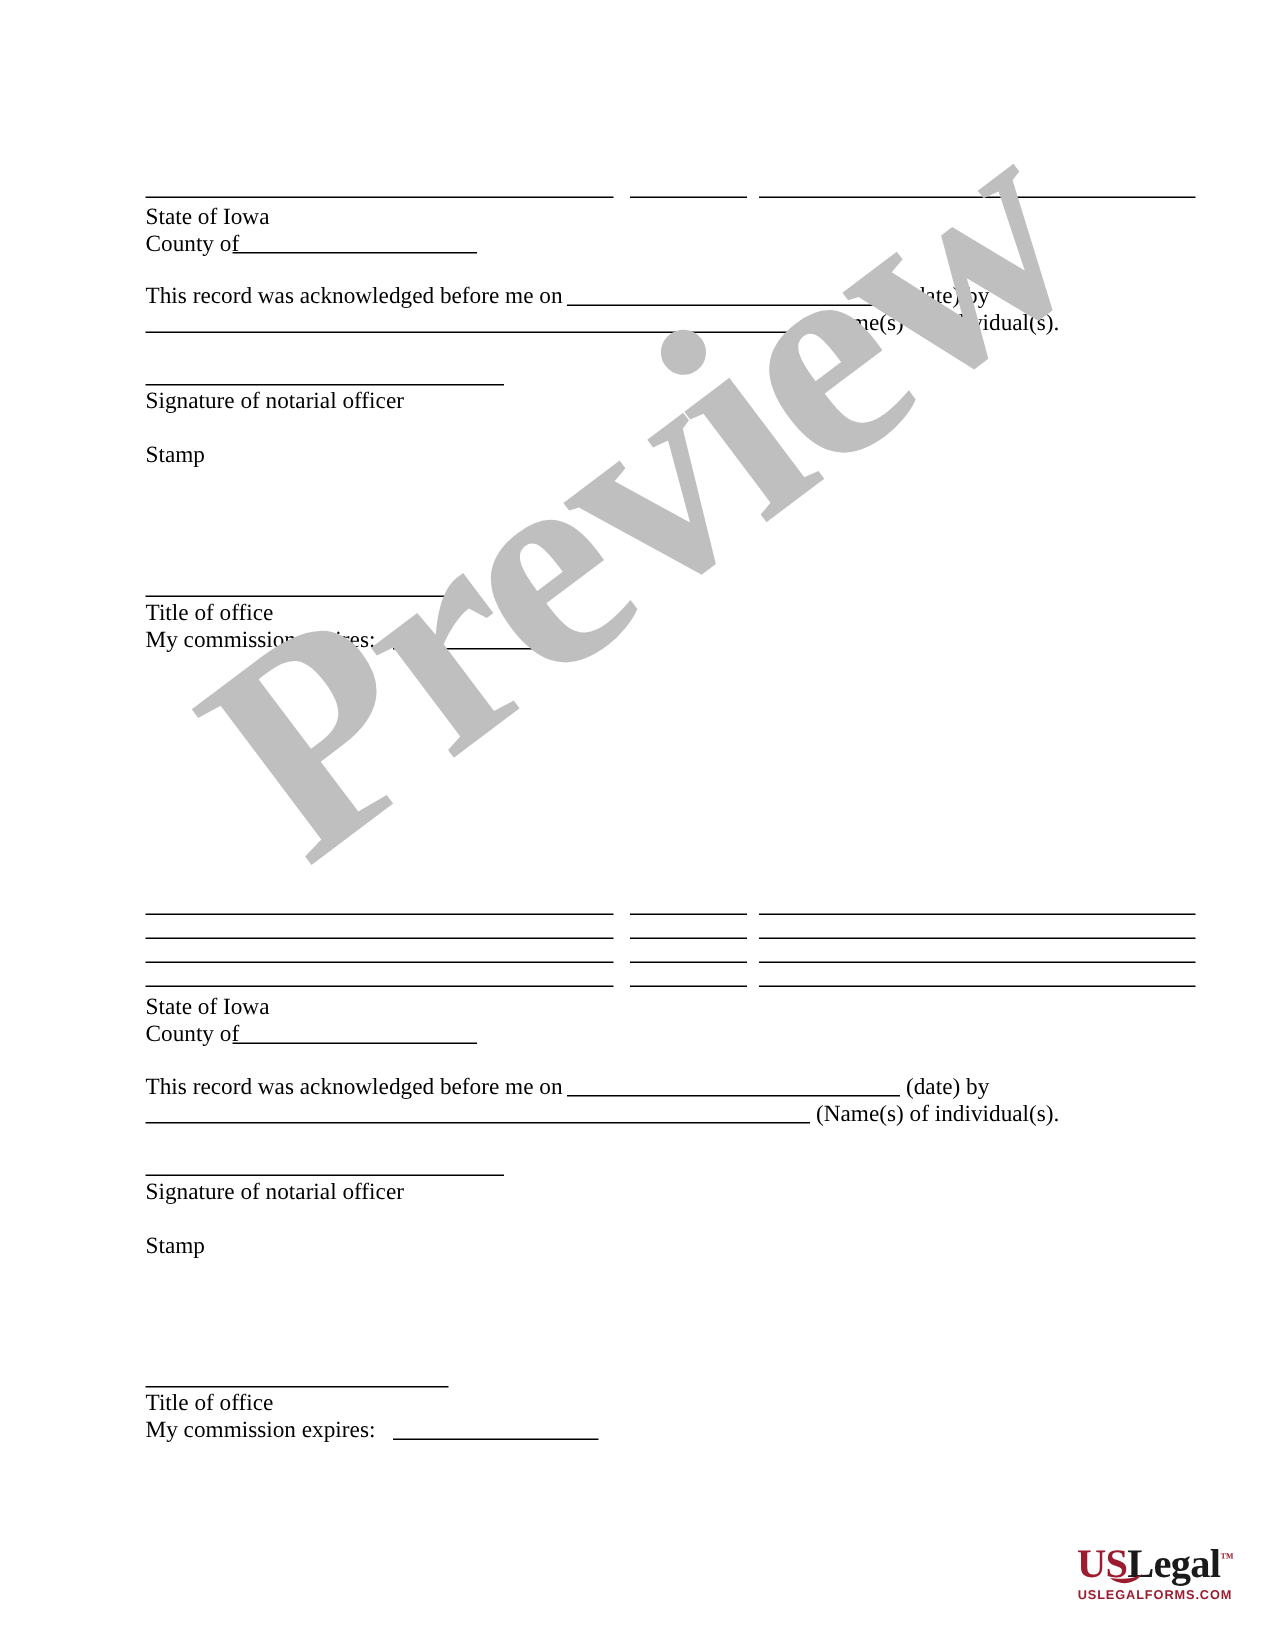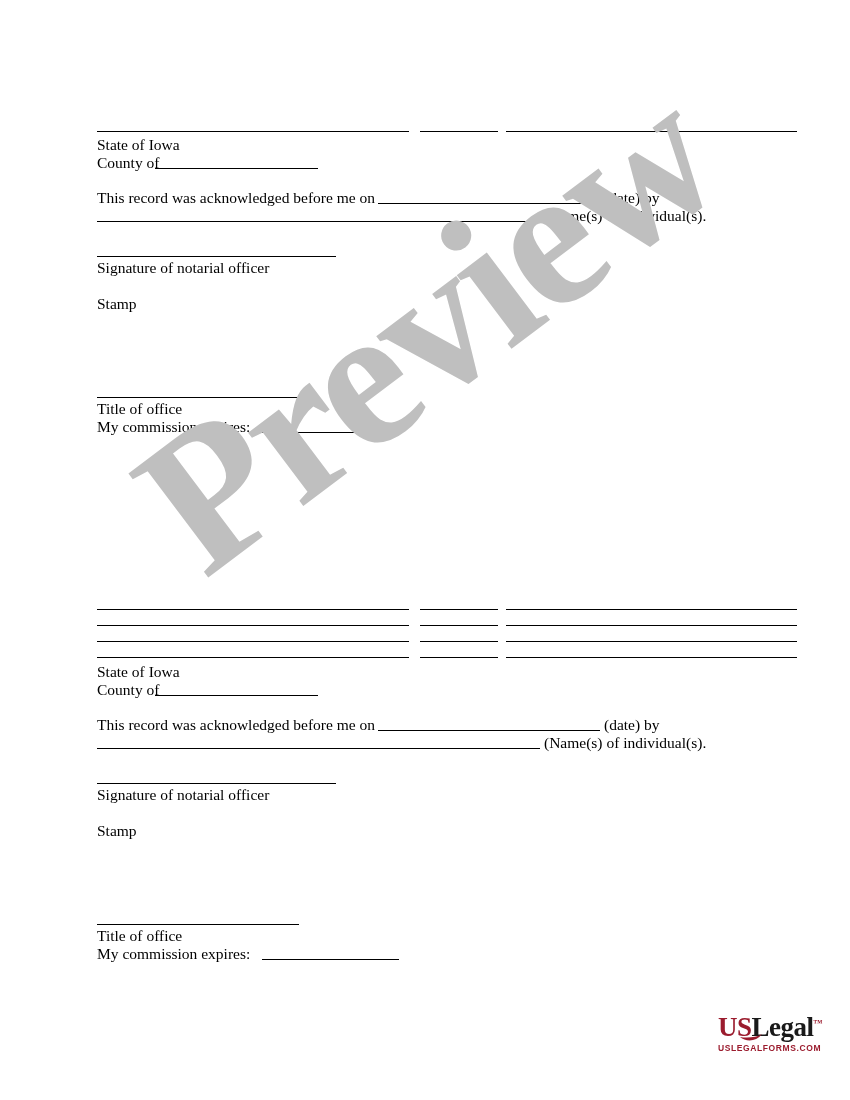--- a/index.html
+++ b/index.html
@@ -62,22 +62,22 @@
     letter-spacing: -4px;
     transform: rotate(-37deg);
     transform-origin: left top;
     white-space: nowrap;
   }
 
   
   .logo {
     position: absolute;
     right: 28px;
-    bottom: 47px;
-    text-align: left;
+    bottom: 32px;
+    text-align: center;
   }
   .logo .logo-main {
     font-family: "Liberation Serif", "DejaVu Serif", serif;
     font-size: 27px;
     font-weight: bold;
     letter-spacing: -0.5px;
     line-height: 28px;
     white-space: nowrap;
   }
   .logo .us { color: #9b1c2e; }

